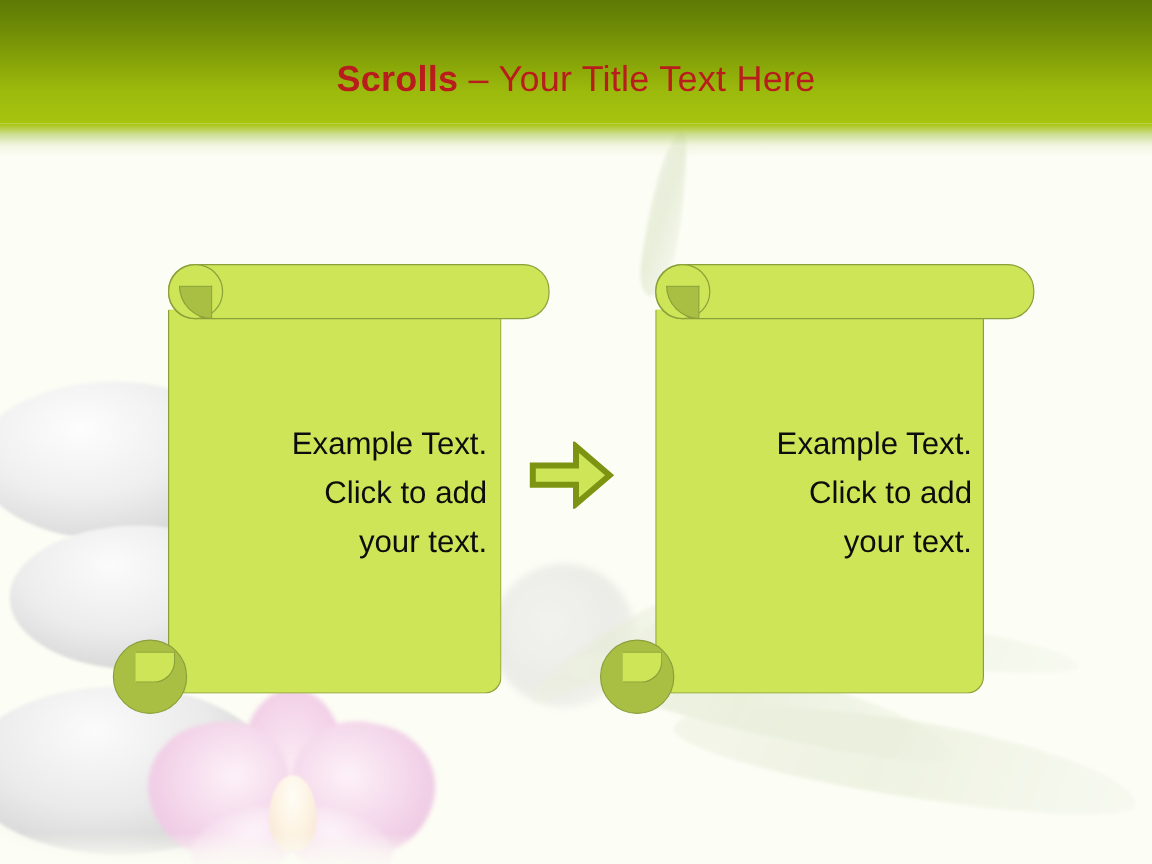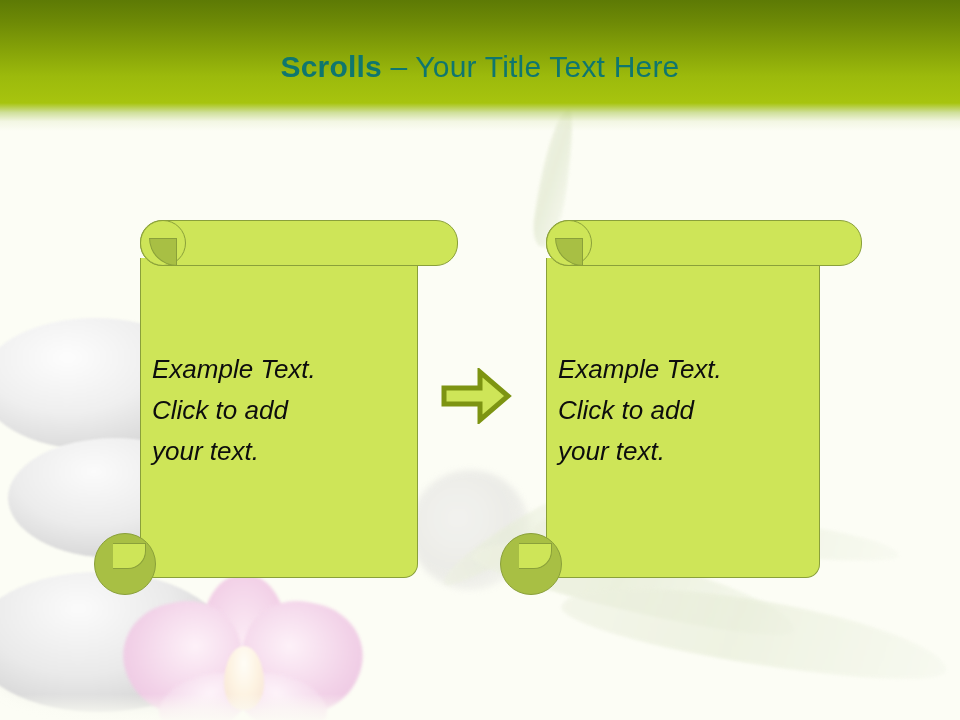--- a/index.html
+++ b/index.html
@@ -53,40 +53,40 @@
   .leaf-f{left:600px;top:520px;width:300px;height:34px;border-radius:58% 42% 56% 44%/66% 60% 40% 34%;transform:rotate(6deg);opacity:.55;}
   .leaf-g{left:410px;top:470px;width:120px;height:120px;border-radius:50%;
     background:radial-gradient(ellipse at 40% 40%,#f0f0ee 0%,#e8e8e4 55%,rgba(245,245,242,0) 100%);opacity:.8;filter:blur(3px);}
 
   
   .header{position:absolute;left:0;top:0;width:960px;height:103px;
     background:linear-gradient(180deg,#5d7a05 0%,#6e8a06 22%,#85a208 48%,#9cba0c 74%,#a7c40e 100%);}
   .header-fade{position:absolute;left:0;top:103px;width:960px;height:28px;
     background:linear-gradient(180deg,#a7c40e 0%, rgba(190,212,120,.72) 34%, rgba(228,236,200,.40) 66%, rgba(252,253,245,0) 100%);}
   .title{position:absolute;left:0;top:50px;width:960px;text-align:center;
-    color:#0f766e;font-size:30px;line-height:34px;letter-spacing:.2px;white-space:pre;}
+    color:#b91c1c;font-size:30px;line-height:34px;letter-spacing:.2px;white-space:pre;}
   .title b{font-weight:700;}
   .title span.light{font-weight:400;}
 
   
   .scroll{position:absolute;}
   .scroll-body{position:absolute;background:#cee558;border:1.2px solid #8aa03a;box-sizing:border-box;}
   .scroll-topbar{position:absolute;background:#cee558;border:1.2px solid #8aa03a;box-sizing:border-box;
     border-radius:22px;}
   .curl-top{position:absolute;width:46px;height:46px;border-radius:50%;
     background:#cee558;border:1.2px solid #8aa03a;box-sizing:border-box;}
   .curl-top-inner{position:absolute;width:28px;height:28px;box-sizing:border-box;
     background:#a8bf44;border:1.2px solid #8aa03a;border-radius:0 0 0 28px;}
   .curl-bottom{position:absolute;width:62px;height:62px;border-radius:50%;
     background:#a8bf44;border:1.2px solid #8aa03a;box-sizing:border-box;}
   .curl-bottom-notch{position:absolute;width:33px;height:26px;box-sizing:border-box;
     background:#cee558;border:1.2px solid #8aa03a;border-left:none;border-radius:0 0 18px 0;}
 
-  .scroll-text{position:absolute;text-align:left;color:#0d0d0d;
-    font-style:italic;font-size:26px;line-height:41px;white-space:pre-line;}
+  .scroll-text{position:absolute;text-align:right;color:#0d0d0d;
+    font-size:26px;line-height:41px;white-space:pre-line;}
 
   
   .arrow{position:absolute;left:440px;top:368px;width:72px;height:56px;}
 
   
   .bottom-veil{position:absolute;left:0;bottom:0;width:960px;height:26px;
     background:linear-gradient(180deg,rgba(252,253,245,0) 0%, rgba(252,253,245,.65) 60%, rgba(252,253,245,.9) 100%);}
 </style>
 </head>
 <body>

